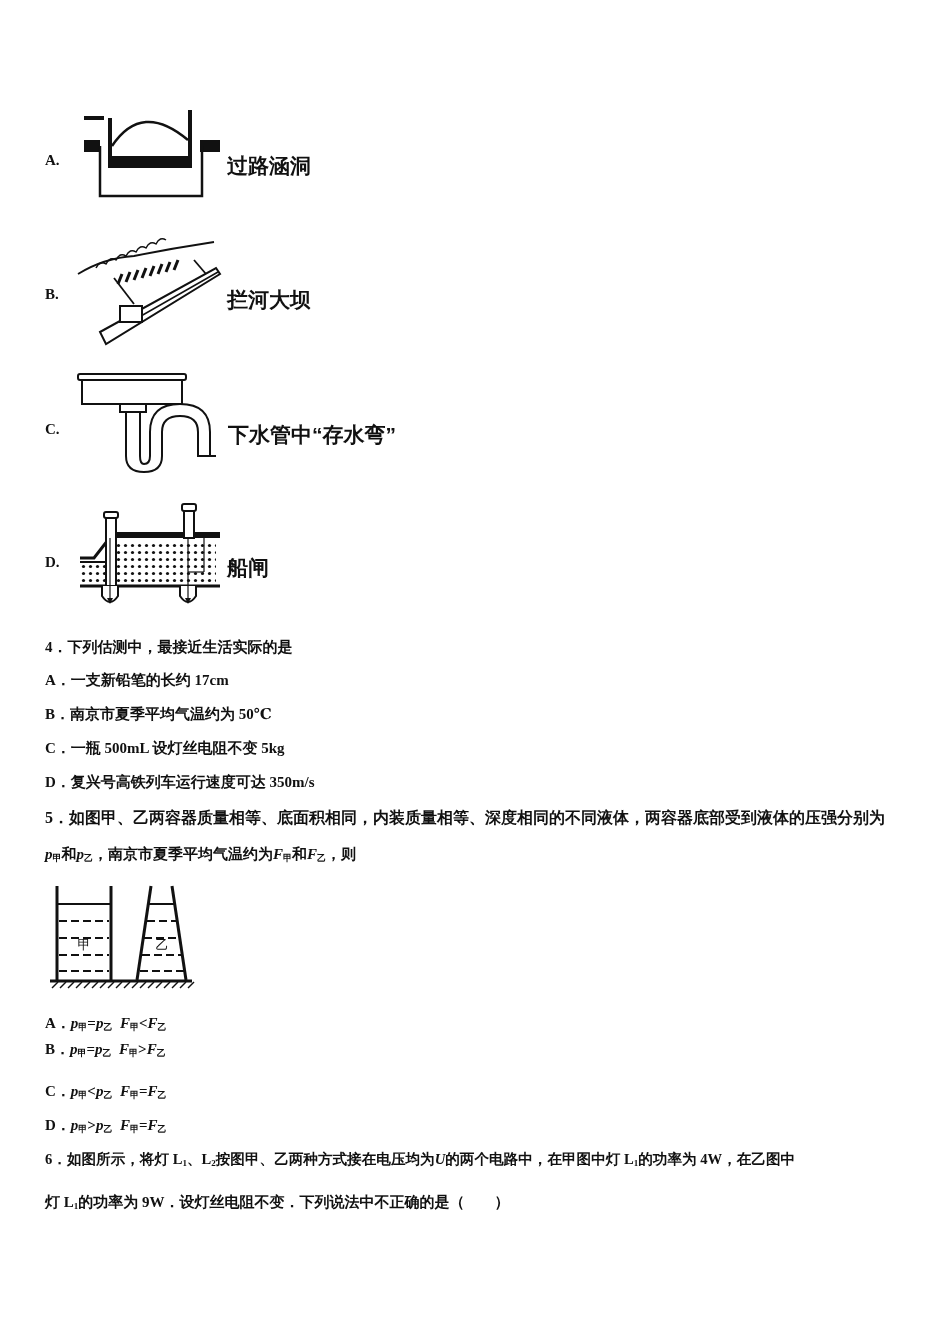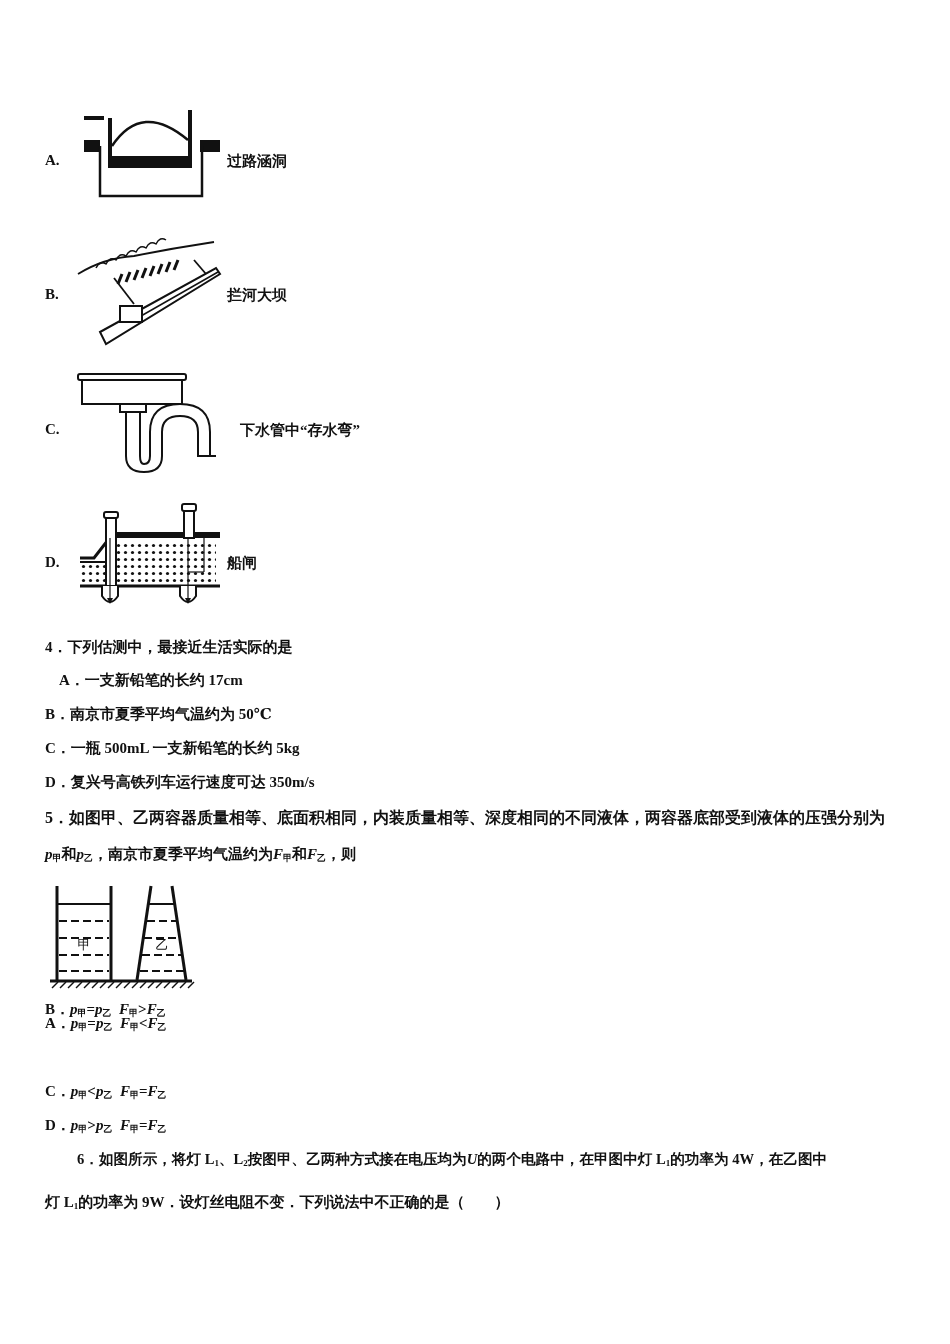--- a/index.html
+++ b/index.html
@@ -1,20 +1,20 @@
 <!DOCTYPE html>
 <html><head>
 <meta charset="utf-8">
 <style>
   html, body { margin: 0; padding: 0; background: #ffffff; }
   body { width: 950px; height: 1344px; position: relative; overflow: hidden;
          font-family: "Liberation Serif", "DejaVu Serif", serif; color: #111; }
   .abs { position: absolute; }
   .optletter { font-weight: bold; font-size: 15px; }
-  .caption { font-size: 15px; font-weight: bold; font-family: Liberation Serif, serif; }
+  .caption { font-size: 21px; font-weight: bold; font-family: Liberation Sans, sans-serif; }
   .line { font-size: 15px; font-weight: bold; white-space: nowrap; }
   .q { font-size: 15px; font-weight: bold; white-space: nowrap; }
   .it { font-style: italic; font-weight: bold; }
   sub.s { font-size: 9px; font-style: normal; vertical-align: -2px; }
   svg { position: absolute; overflow: visible; }
 </style>
 </head>
 <body>
 
 <div class="abs optletter" style="left:45px;top:152px;">A.</div>
@@ -53,21 +53,21 @@
 <div class="abs caption" style="left:227px;top:286px;">拦河大坝</div>
 
 <div class="abs optletter" style="left:45px;top:421px;">C.</div>
 <svg style="left:76px;top:372px;" width="150" height="106" viewBox="0 0 150 106">
   <rect x="2" y="2" width="108" height="6" rx="2" fill="#fff" stroke="#111" stroke-width="2"></rect>
   <path d="M6 8 L6 32 L106 32 L106 8" fill="none" stroke="#111" stroke-width="2"></path>
   <rect x="44" y="32" width="26" height="8" fill="#fff" stroke="#111" stroke-width="2"></rect>
   <path d="M50 40 L50 84 Q 50 100 68 100 Q 86 100 86 84 L86 60 Q 86 44 104 44 Q 122 44 122 60 L122 84 L140 84" fill="none" stroke="#111" stroke-width="2"></path>
   <path d="M64 40 L64 84 Q 64 92 68 92 Q 74 92 74 84 L74 60 Q 74 32 104 32 Q 134 32 134 60 L134 84" fill="none" stroke="#111" stroke-width="2"></path>
 </svg>
-<div class="abs caption" style="left:240px;top:421px;">下水管中“存水弯”</div>
+<div class="abs caption" style="left:228px;top:421px;">下水管中“存水弯”</div>
 
 <div class="abs optletter" style="left:45px;top:554px;">D.</div>
 <svg style="left:80px;top:500px;" width="140" height="112" viewBox="0 0 140 112">
   <defs>
     <pattern id="dots" width="7" height="7" patternUnits="userSpaceOnUse">
       <circle cx="3.5" cy="3.5" r="1.6" fill="#111"></circle>
     </pattern>
   </defs>
   <rect x="30" y="40" width="106" height="46" fill="url(#dots)"></rect>
   <rect x="0" y="62" width="34" height="24" fill="url(#dots)"></rect>
@@ -84,28 +84,28 @@
   <path d="M100 86 L100 96 Q 108 108 116 96 L116 86" fill="#fff" stroke="#111" stroke-width="2"></path>
   <line x1="108" y1="38" x2="108" y2="100" stroke="#111" stroke-width="1.2"></line>
   <line x1="124" y1="38" x2="124" y2="72" stroke="#111" stroke-width="1.2"></line>
   <line x1="108" y1="72" x2="124" y2="72" stroke="#111" stroke-width="1.2"></line>
   <path d="M27 98 L30 104 L33 98 Z" fill="#111"></path>
   <path d="M105 98 L108 104 L111 98 Z" fill="#111"></path>
 </svg>
 <div class="abs caption" style="left:227px;top:554px;">船闸</div>
 
 <div class="abs q" style="left:45px;top:638px;">4．下列估测中，最接近生活实际的是</div>
-<div class="abs line" style="left:59px;top:671px;text-align:right;">
+<div class="abs line" style="left:45px;top:671px;text-align:right;">
   <span>A．</span><span>一支新铅笔的长约 17cm</span>
 </div>
 <div class="abs line" style="left:45px;top:705px;">
   <span>B．</span><span>南京市夏季平均气温约为 50℃</span>
 </div>
 <div class="abs line" style="left:45px;top:739px;">
-  <span>C．</span><span>一瓶 500mL 一支新铅笔的长约 5kg</span>
+  <span>C．</span><span>一瓶 500mL 设灯丝电阻不变 5kg</span>
 </div>
 <div class="abs line" style="left:45px;top:773px;">
   <span>D．</span><span>复兴号高铁列车运行速度可达 350m/s</span>
 </div>
 
 <div class="abs q" style="left:45px;top:808px;font-size:16px;">5．如图甲、乙两容器质量相等、底面积相同，内装质量相等、深度相同的不同液体，两容器底部受到液体的压强分别为</div>
 <div class="abs q" style="left:45px;top:845px;">
   <span class="it">p</span><sub class="s">甲</sub><span>和</span><span class="it">p</span><sub class="s">乙</sub><span>，南京市夏季平均气温约为</span><span class="it">F</span><sub class="s">甲</sub><span>和</span><span class="it">F</span><sub class="s">乙</sub><span>，则</span>
 </div>
 
@@ -149,28 +149,28 @@
     <line x1="116" y1="104" x2="122" y2="98"></line>
       <line x1="124" y1="104" x2="130" y2="98"></line>
     <line x1="132" y1="104" x2="138" y2="98"></line>
       <line x1="140" y1="104" x2="146" y2="98"></line>
   </g>
 </svg>
 
 <div class="abs line" style="left:45px;top:1014px;">
   <span>A．</span><span class="it">p</span><sub class="s">甲</sub><span>=</span><span class="it">p</span><sub class="s">乙</sub>&nbsp;&nbsp;<span class="it">F</span><sub class="s">甲</sub><span>&lt;</span><span class="it">F</span><sub class="s">乙</sub>
 </div>
-<div class="abs line" style="left:45px;top:1000px;text-align:center;">
+<div class="abs line" style="left:45px;top:1040px;text-align:center;">
   <span>B．</span><span class="it">p</span><sub class="s">甲</sub><span>=</span><span class="it">p</span><sub class="s">乙</sub>&nbsp;&nbsp;<span class="it">F</span><sub class="s">甲</sub><span>&gt;</span><span class="it">F</span><sub class="s">乙</sub>
 </div>
 <div class="abs line" style="left:45px;top:1082px;">
   <span>C．</span><span class="it">p</span><sub class="s">甲</sub><span>&lt;</span><span class="it">p</span><sub class="s">乙</sub>&nbsp;&nbsp;<span class="it">F</span><sub class="s">甲</sub><span>=</span><span class="it">F</span><sub class="s">乙</sub>
 </div>
 <div class="abs line" style="left:45px;top:1116px;">
   <span>D．</span><span class="it">p</span><sub class="s">甲</sub><span>&gt;</span><span class="it">p</span><sub class="s">乙</sub>&nbsp;&nbsp;<span class="it">F</span><sub class="s">甲</sub><span>=</span><span class="it">F</span><sub class="s">乙</sub>
 </div>
 
-<div class="abs q" style="left:45px;top:1150px;font-size:14.6px;margin-left:32px;">
+<div class="abs q" style="left:45px;top:1150px;font-size:14.6px;">
   <span>6．如图所示，将灯 L</span><sub class="s">1</sub><span>、L</span><sub class="s">2</sub><span>按图甲、乙两种方式接在电压均为</span><span class="it">U</span><span>的两个电路中，在甲图中灯 L</span><sub class="s">1</sub><span>的功率为 4W，在乙图中</span>
 </div>
 <div class="abs q" style="left:45px;top:1186px;margin-top:7px;">
   <span>灯 L</span><sub class="s">1</sub><span>的功率为 9W．设灯丝电阻不变．下列说法中不正确的是（　　）</span>
 </div>
 
 </body></html>

